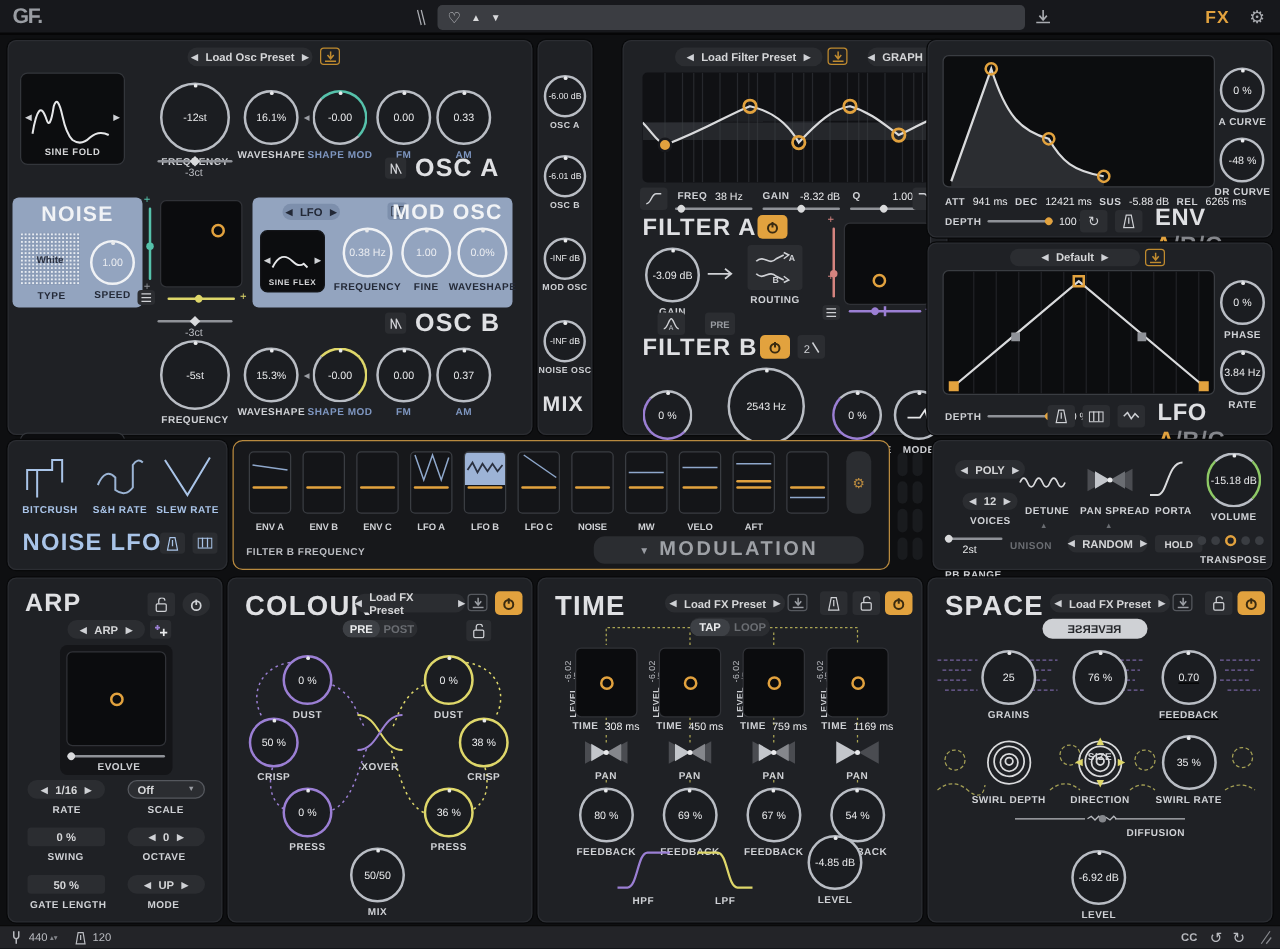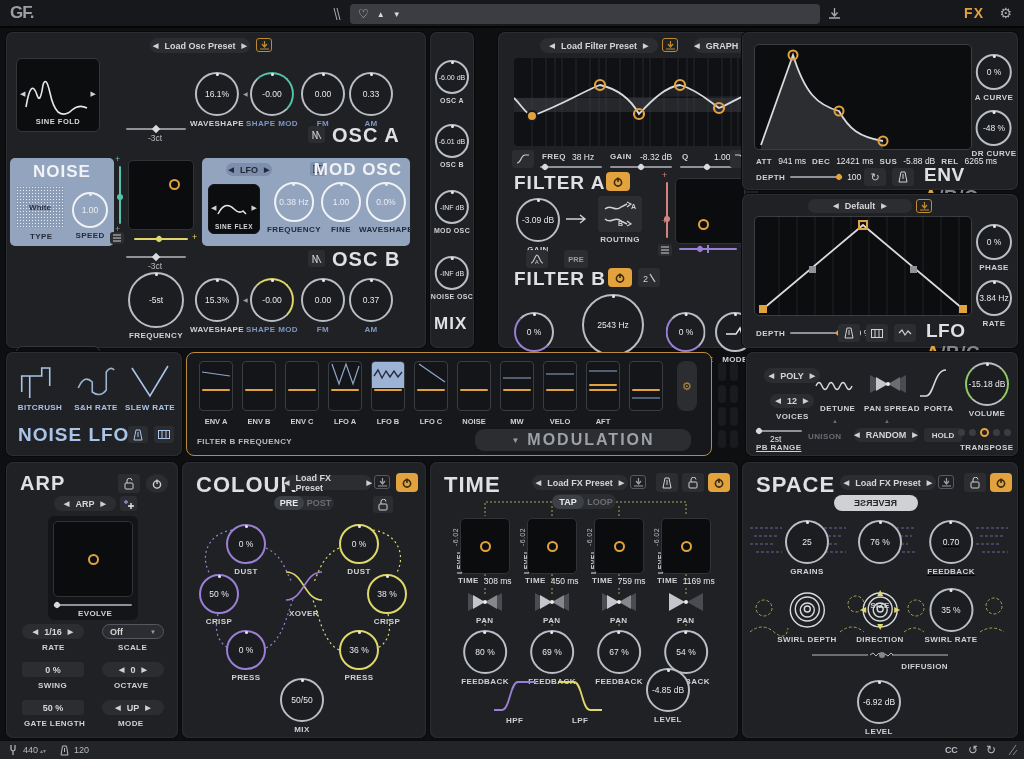--- a/index.html
+++ b/index.html
@@ -95,20 +95,26 @@
     </div>
 
     <div class="wavebox abs" style="left:10px;top:26px;width:84px;height:74px;">
       <svg width="70" height="44">
             <path d="M3,34 Q8,4 14,22 Q17,32 20,12 Q23,2 27,20 Q30,34 35,39 Q42,44 49,37 Q56,31 64,35" stroke="#e6e7e9" stroke-width="1.6" fill="none"></path>
           </svg>
       <span class="wavename">SINE FOLD</span>
       <span class="sidearr" style="left:3px;">◀</span>
       <span class="sidearr" style="right:3px;">▶</span>
     </div>
+    <div class="kc" style="left:150px;top:34px;">
+      <div class="knob k56">
+            <span class="kv">-12st</span>
+          </div>
+      <div class="klab">FREQUENCY</div>
+    </div>
     <div class="track" style="left:120px;top:96px;width:60px;">
           <span class="hdl" style="left:27px;"></span>
         </div>
     <div class="kv abs" style="left:142px;top:101px;color:#b9bbc0;">-3ct</div>
     <div class="kc" style="left:211px;top:40px;">
       <div class="knob k44">
             <span class="kv">16.1%</span>
           </div>
       <div class="klab">WAVESHAPE</div>
     </div>
@@ -735,21 +741,21 @@
     <div class="kc" style="left:241px;top:10px;">
       <div class="knob k44 grn">
             <span class="kv">-15.18 dB</span>
           </div>
       <div class="klab">VOLUME</div>
     </div>
     <div class="track" style="left:10px;top:78px;width:46px;">
           <span class="hdl" style="left:0;border-radius:50%;"></span>
         </div>
     <div class="kv abs" style="left:24px;top:82px;">2st</div>
-    <div class="klab abs" style="left:10px;top:91px;text-decoration:underline;">PB RANGE</div>
+    <div class="klab abs" style="left:10px;top:103px;">PB RANGE</div>
     <div class="abs" style="left:212px;top:76px;display:flex;gap:4px;align-items:center;">
       <span style="width:7px;height:7px;border-radius:50%;background:#3a3d42;"></span>
       <span style="width:7px;height:7px;border-radius:50%;background:#3a3d42;"></span>
       <span style="width:9px;height:9px;border-radius:50%;border:2px solid #e2a23e;"></span>
       <span style="width:7px;height:7px;border-radius:50%;background:#3a3d42;"></span>
       <span style="width:7px;height:7px;border-radius:50%;background:#3a3d42;"></span>
     </div>
     <div class="klab abs" style="left:214px;top:91px;">TRANSPOSE</div>
   </section>
 

